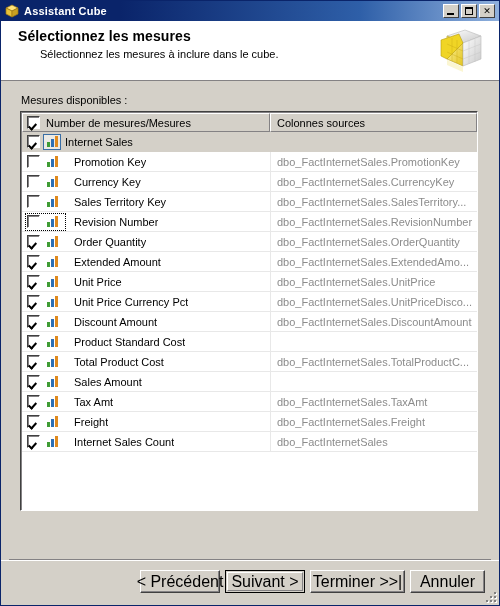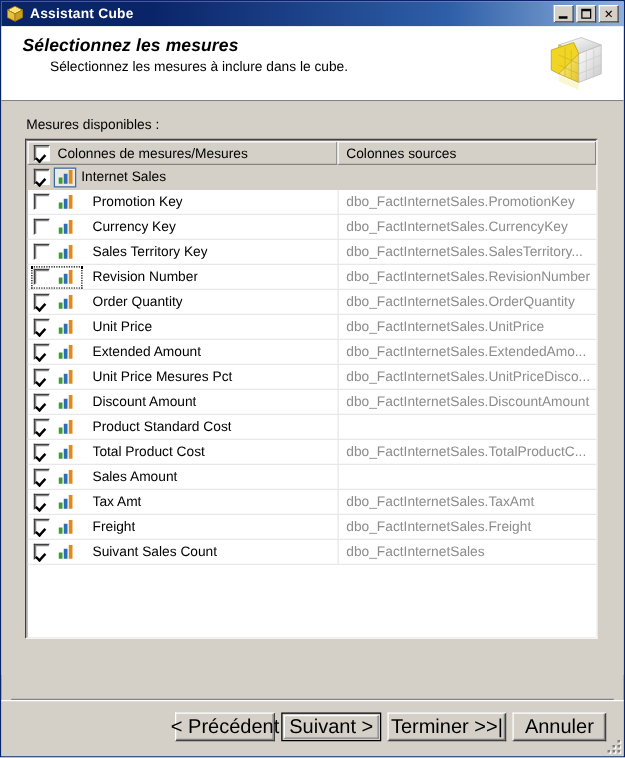--- a/index.html
+++ b/index.html
@@ -103,21 +103,20 @@
     border-bottom: 1px solid #848284;
     position: relative;
     padding: 7px 0 0 17px;
   }
   .header h1 {
     margin: 0;
     font-size: 14px;
     font-weight: bold;
     color: #000000;
     letter-spacing: 0.1px;
-    font-style: italic;
   }
   .header p {
     margin: 4px 0 0 22px;
     font-size: 11px;
     color: #000000;
   }
   .header-cube {
     position: absolute;
     right: 14px;
     top: 5px;
@@ -453,21 +452,21 @@
     <div class="field-label">
       <span>Mesures disponibles :</span>
     </div>
 
     <div class="listbox">
       <div class="listbox-inner">
 
         <div class="lv-header">
           <div class="lv-head-cell c1">
             <span class="cb checked"></span>
-            <span style="margin-left:6px">Colonnes de mesures/Mesures</span>
+            <span style="margin-left:6px">Number de mesures/Mesures</span>
           </div>
           <div class="lv-head-cell c2">
             <span>Colonnes sources</span>
           </div>
         </div>
 
         <div id="rows">
             <div class="lv-row group">
               <div class="cell-name">
                 <span class="nofocus">
@@ -561,51 +560,51 @@
               <div class="cell-name">
                 <span class="nofocus">
                   <span class="cb checked"></span>
                   <span class="measure-icon">
                     <i class="bar b1"></i>
                     <i class="bar b2"></i>
                     <i class="bar b3"></i>
                   </span>
                 </span>
                 <span class="indent"></span>
+                <span class="row-label">Extended Amount</span>
+              </div>
+              <div class="cell-src">dbo_FactInternetSales.ExtendedAmo...</div>
+            </div>
+            <div class="lv-row">
+              <div class="cell-name">
+                <span class="nofocus">
+                  <span class="cb checked"></span>
+                  <span class="measure-icon">
+                    <i class="bar b1"></i>
+                    <i class="bar b2"></i>
+                    <i class="bar b3"></i>
+                  </span>
+                </span>
+                <span class="indent"></span>
                 <span class="row-label">Unit Price</span>
               </div>
               <div class="cell-src">dbo_FactInternetSales.UnitPrice</div>
             </div>
             <div class="lv-row">
               <div class="cell-name">
                 <span class="nofocus">
                   <span class="cb checked"></span>
                   <span class="measure-icon">
                     <i class="bar b1"></i>
                     <i class="bar b2"></i>
                     <i class="bar b3"></i>
                   </span>
                 </span>
                 <span class="indent"></span>
-                <span class="row-label">Extended Amount</span>
-              </div>
-              <div class="cell-src">dbo_FactInternetSales.ExtendedAmo...</div>
-            </div>
-            <div class="lv-row">
-              <div class="cell-name">
-                <span class="nofocus">
-                  <span class="cb checked"></span>
-                  <span class="measure-icon">
-                    <i class="bar b1"></i>
-                    <i class="bar b2"></i>
-                    <i class="bar b3"></i>
-                  </span>
-                </span>
-                <span class="indent"></span>
-                <span class="row-label">Unit Price Mesures Pct</span>
+                <span class="row-label">Unit Price Currency Pct</span>
               </div>
               <div class="cell-src">dbo_FactInternetSales.UnitPriceDisco...</div>
             </div>
             <div class="lv-row">
               <div class="cell-name">
                 <span class="nofocus">
                   <span class="cb checked"></span>
                   <span class="measure-icon">
                     <i class="bar b1"></i>
                     <i class="bar b2"></i>
@@ -694,21 +693,21 @@
               <div class="cell-name">
                 <span class="nofocus">
                   <span class="cb checked"></span>
                   <span class="measure-icon">
                     <i class="bar b1"></i>
                     <i class="bar b2"></i>
                     <i class="bar b3"></i>
                   </span>
                 </span>
                 <span class="indent"></span>
-                <span class="row-label">Suivant Sales Count</span>
+                <span class="row-label">Internet Sales Count</span>
               </div>
               <div class="cell-src">dbo_FactInternetSales</div>
             </div>
           </div>
 
       </div>
     </div>
   </div>
 
   <div class="btnbar">

